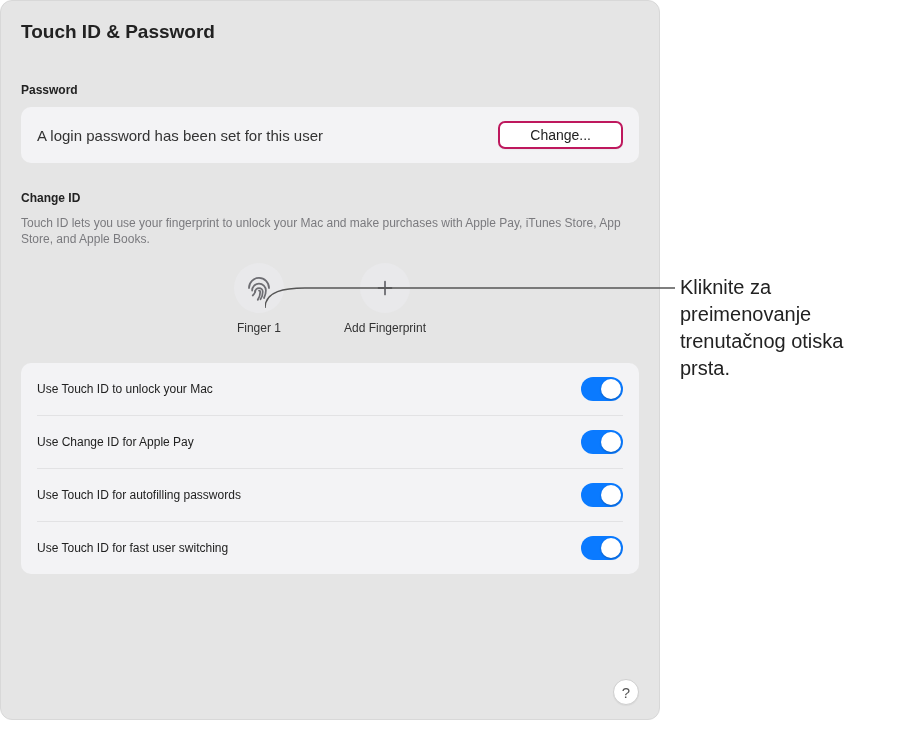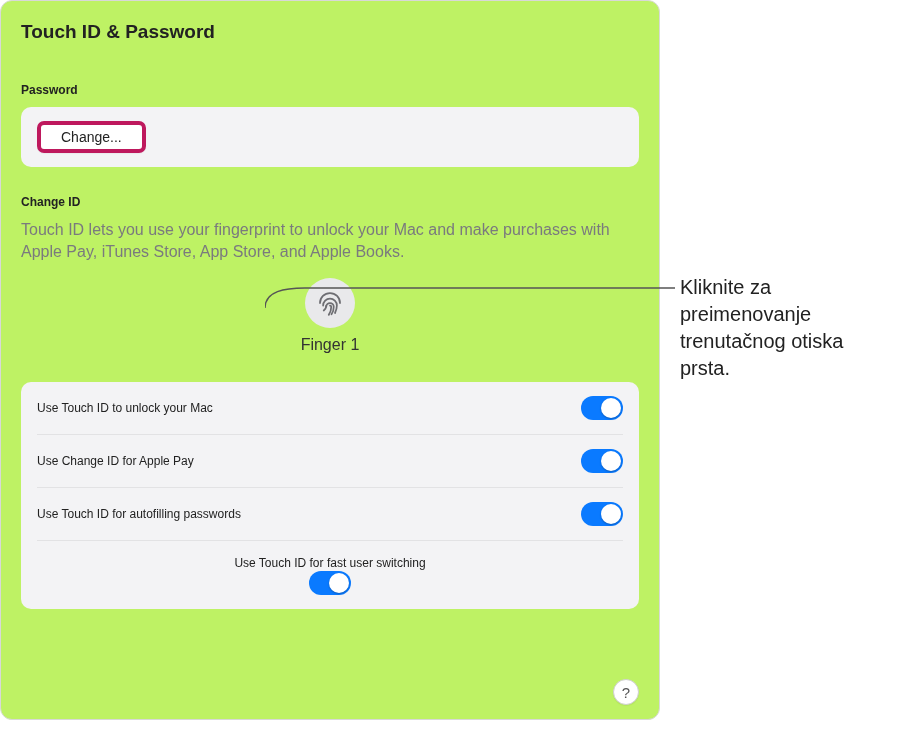--- a/index.html
+++ b/index.html
@@ -8,21 +8,21 @@
       background: #fff;
       width: 902px;
       height: 732px;
       position: relative;
     }
     .pane {
       width: 660px;
       height: 720px;
       border: 1px solid #d8d8d8;
       border-radius: 12px;
-      background: #bef264;
+      background: #e5e5e5;
       padding: 20px 20px 14px 20px;
       position: relative;
     }
     .page-title {
       font-size: 19px;
       font-weight: 700;
       margin-bottom: 40px;
       color: #222;
     }
     .section-heading {
@@ -39,30 +39,30 @@
       align-items: center;
       justify-content: space-between;
       margin-bottom: 28px;
     }
     .password-text {
       font-size: 15px;
       color: #333;
     }
     .change-btn {
       background: #fff;
-      border: 4px solid #be185d;
+      border: 2px solid #be185d;
       border-radius: 7px;
-      padding: 4px 20px;
+      padding: 4px 30px;
       font-size: 14px;
       color: #222;
       cursor: pointer;
       box-shadow: 0 1px 1px rgba(0,0,0,0.04);
     }
     .subtext {
-      font-size: 16px;
+      font-size: 12px;
       color: #7a7a7e;
       line-height: 1.35;
       margin-bottom: 16px;
     }
     .fingerprints-row {
       display: flex;
       gap: 60px;
       justify-content: center;
       margin: 10px 0 28px 0;
     }
@@ -76,36 +76,36 @@
       width: 50px;
       height: 50px;
       border-radius: 50%;
       background: #e9e9eb;
       display: flex;
       align-items: center;
       justify-content: center;
       cursor: pointer;
     }
     .fp-label {
-      font-size: 16px;
+      font-size: 12px;
       color: #333;
     }
     .options-card {
       background: #f3f3f5;
       border-radius: 10px;
       padding: 0 16px;
     }
     .option-row {
       display: flex;
       align-items: center;
       justify-content: space-between;
       padding: 14px 0;
       border-bottom: 1px solid #e2e2e4;
     }
-    .option-row:last-child { border-bottom: none; flex-direction: column; }
+    .option-row:last-child { border-bottom: none; }
     .option-label {
       font-size: 12px;
       color: #222;
       max-width: 480px;
       line-height: 1.35;
     }
     .switch {
       position: relative;
       width: 42px;
       height: 24px;
@@ -161,39 +161,49 @@
     svg.icon { display:block; }
   </style>
 </head>
 <body>
 
 <div class="pane">
   <div class="page-title">Touch ID &amp; Password</div>
 
   <div class="section-heading">Password</div>
   <div class="password-card">
+    <div class="password-text">A login password has been set for this user</div>
     <button class="change-btn">Change...</button>
   </div>
 
   <div class="section-heading">Change ID</div>
   <div class="subtext">Touch ID lets you use your fingerprint to unlock your Mac and make purchases with Apple Pay, iTunes Store, App Store, and Apple Books.</div>
 
   <div class="fingerprints-row">
     <div class="fp-item">
       <div class="fp-circle">
         <svg class="icon" width="30" height="30" viewBox="0 0 24 24" fill="none" stroke="#6d6d72" stroke-width="1.4" stroke-linecap="round">
           <path d="M4 12c0-4.4 3.6-8 8-8s8 3.6 8 8"></path>
           <path d="M6.5 14c0-3 2.5-5.5 5.5-5.5S17.5 11 17.5 14c0 2-.5 4-1.5 6"></path>
           <path d="M9 15c0-1.7 1.3-3 3-3s3 1.3 3 3c0 2.2-.6 4.3-1.8 6"></path>
           <path d="M12 14c.6 0 1 .4 1 1 0 2.5-.8 4.8-2 6.5"></path>
           <path d="M7 18c1.2-1 2-2.5 2-4"></path>
         </svg>
       </div>
       <div class="fp-label">Finger 1</div>
     </div>
+    <div class="fp-item">
+      <div class="fp-circle">
+        <svg class="icon" width="22" height="22" viewBox="0 0 24 24" fill="none" stroke="#6d6d72" stroke-width="2" stroke-linecap="round">
+          <line x1="12" y1="5" x2="12" y2="19"></line>
+          <line x1="5" y1="12" x2="19" y2="12"></line>
+        </svg>
+      </div>
+      <div class="fp-label">Add Fingerprint</div>
+    </div>
   </div>
 
   <div class="options-card">
     <div class="option-row">
       <div class="option-label">Use Touch ID to unlock your Mac</div>
       <div class="switch"></div>
     </div>
     <div class="option-row">
       <div class="option-label">Use Change ID for Apple Pay</div>
       <div class="switch"></div>

